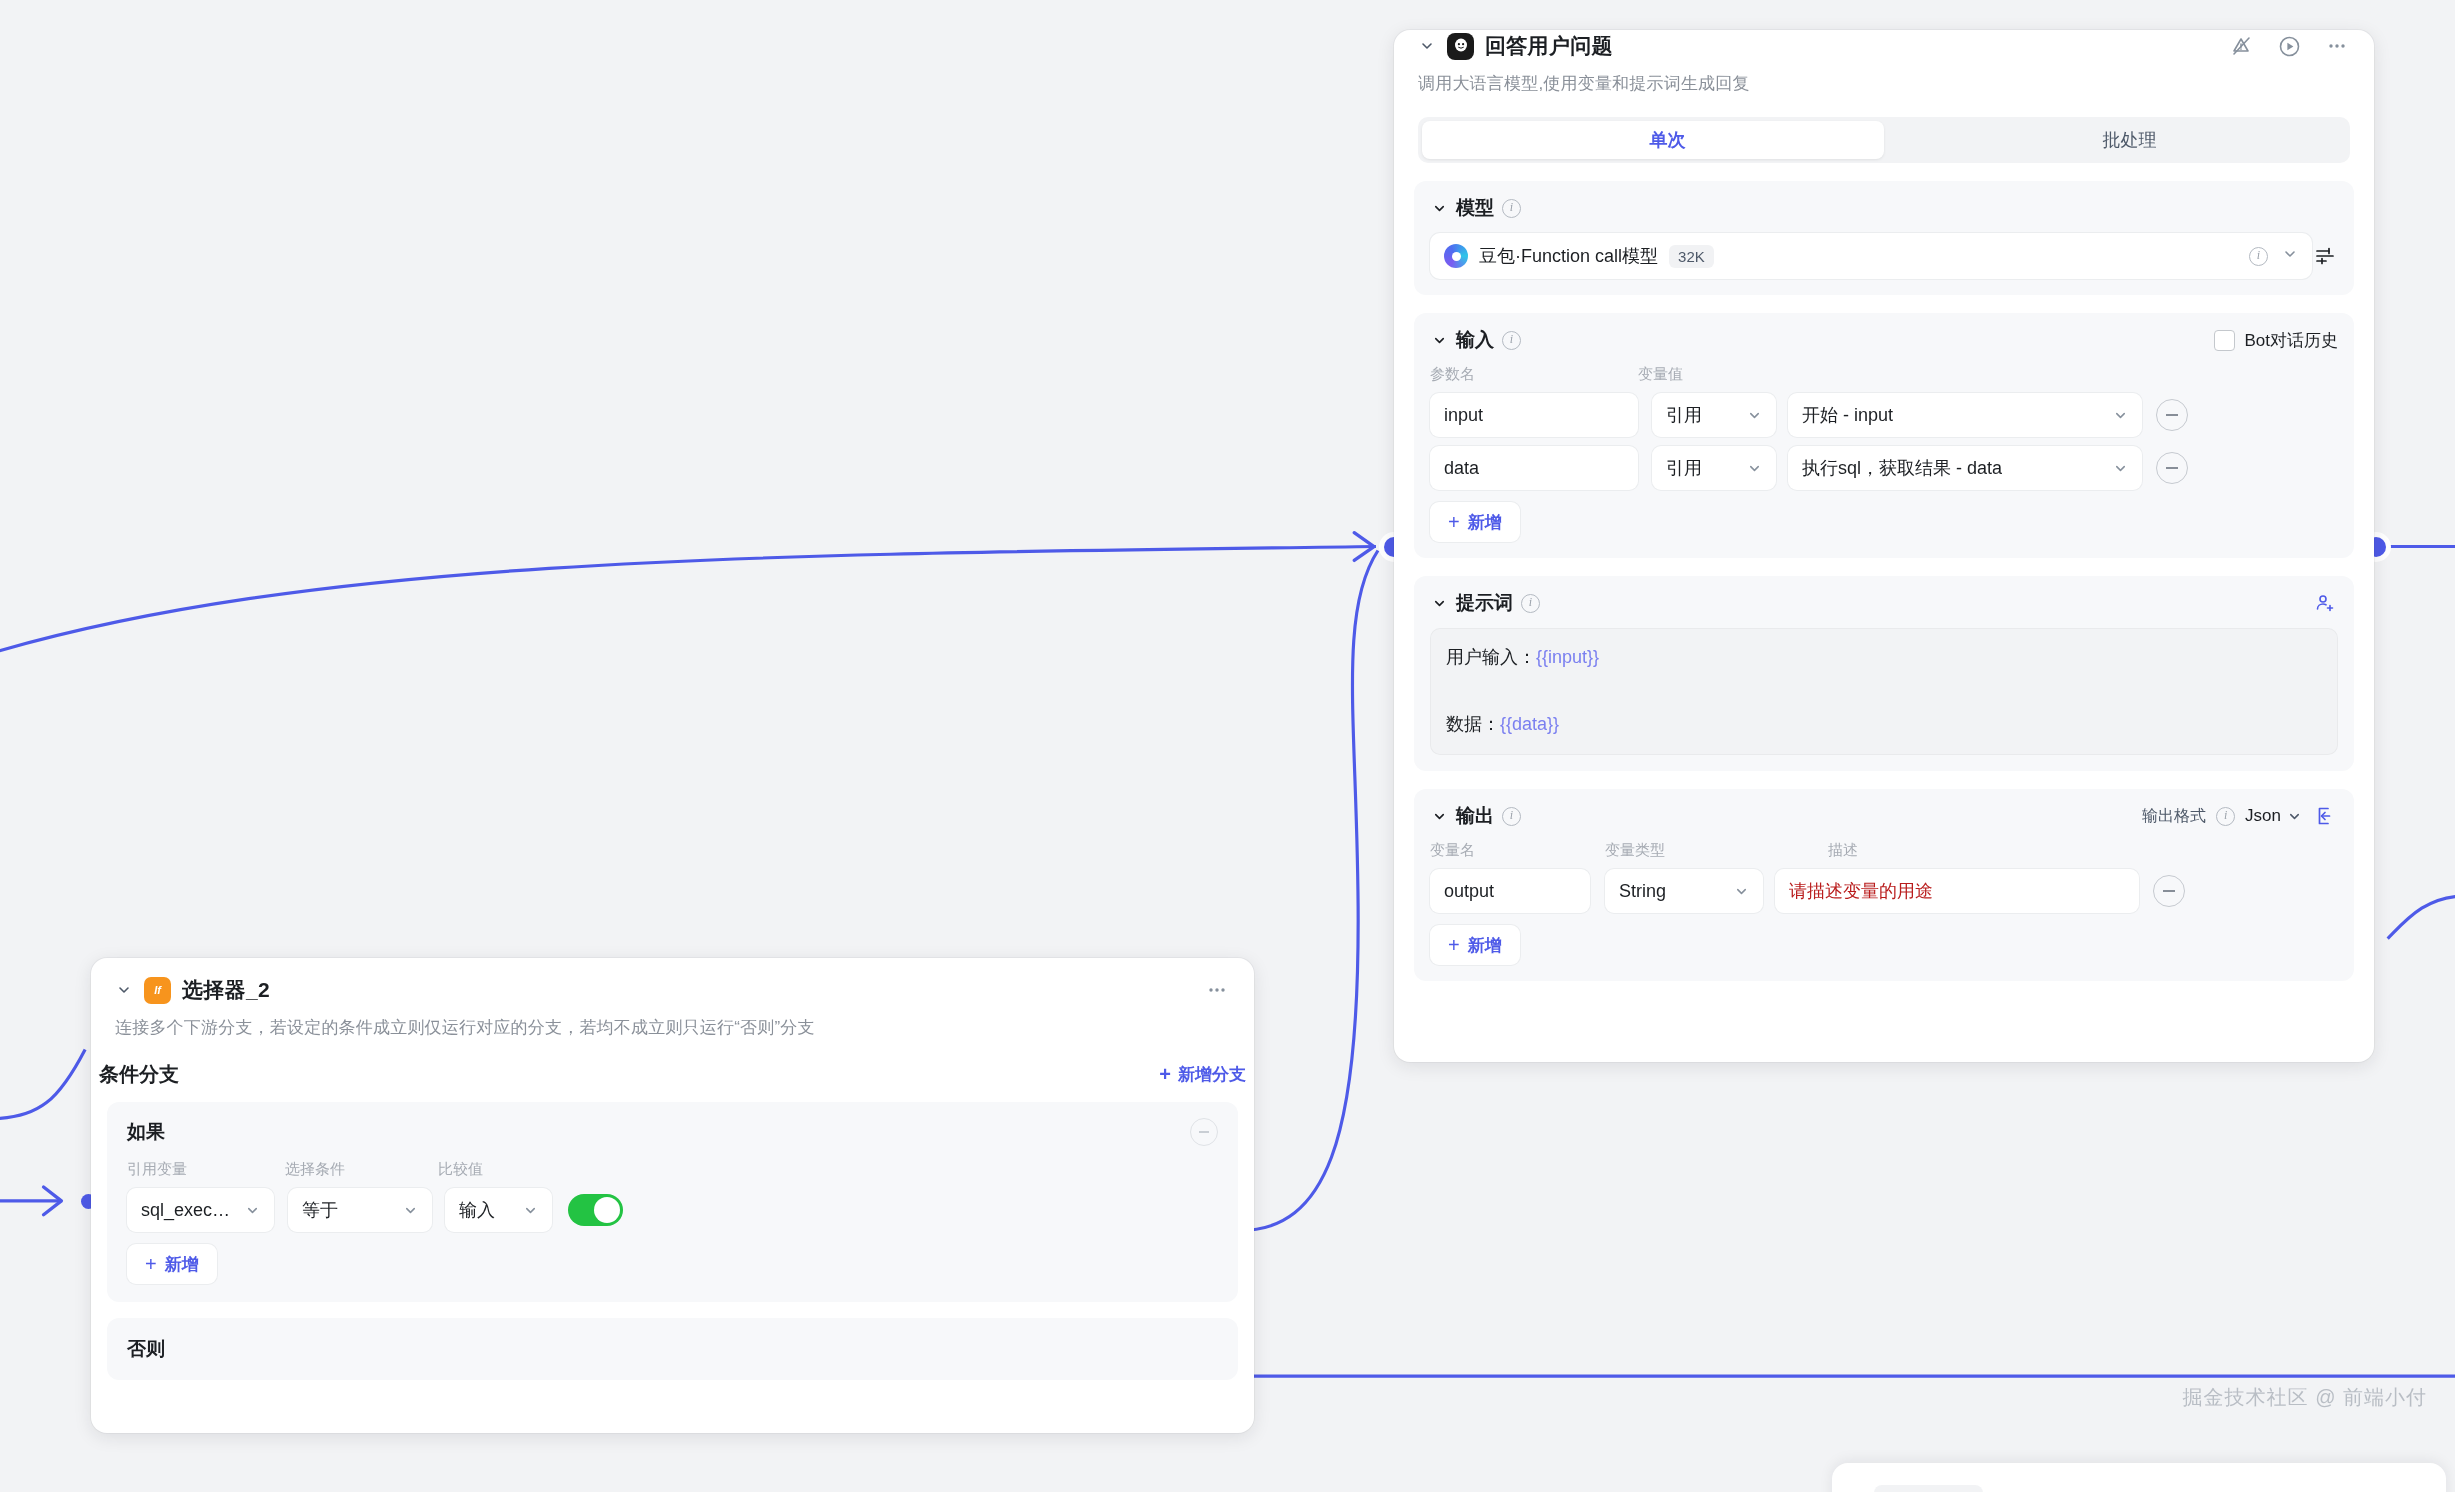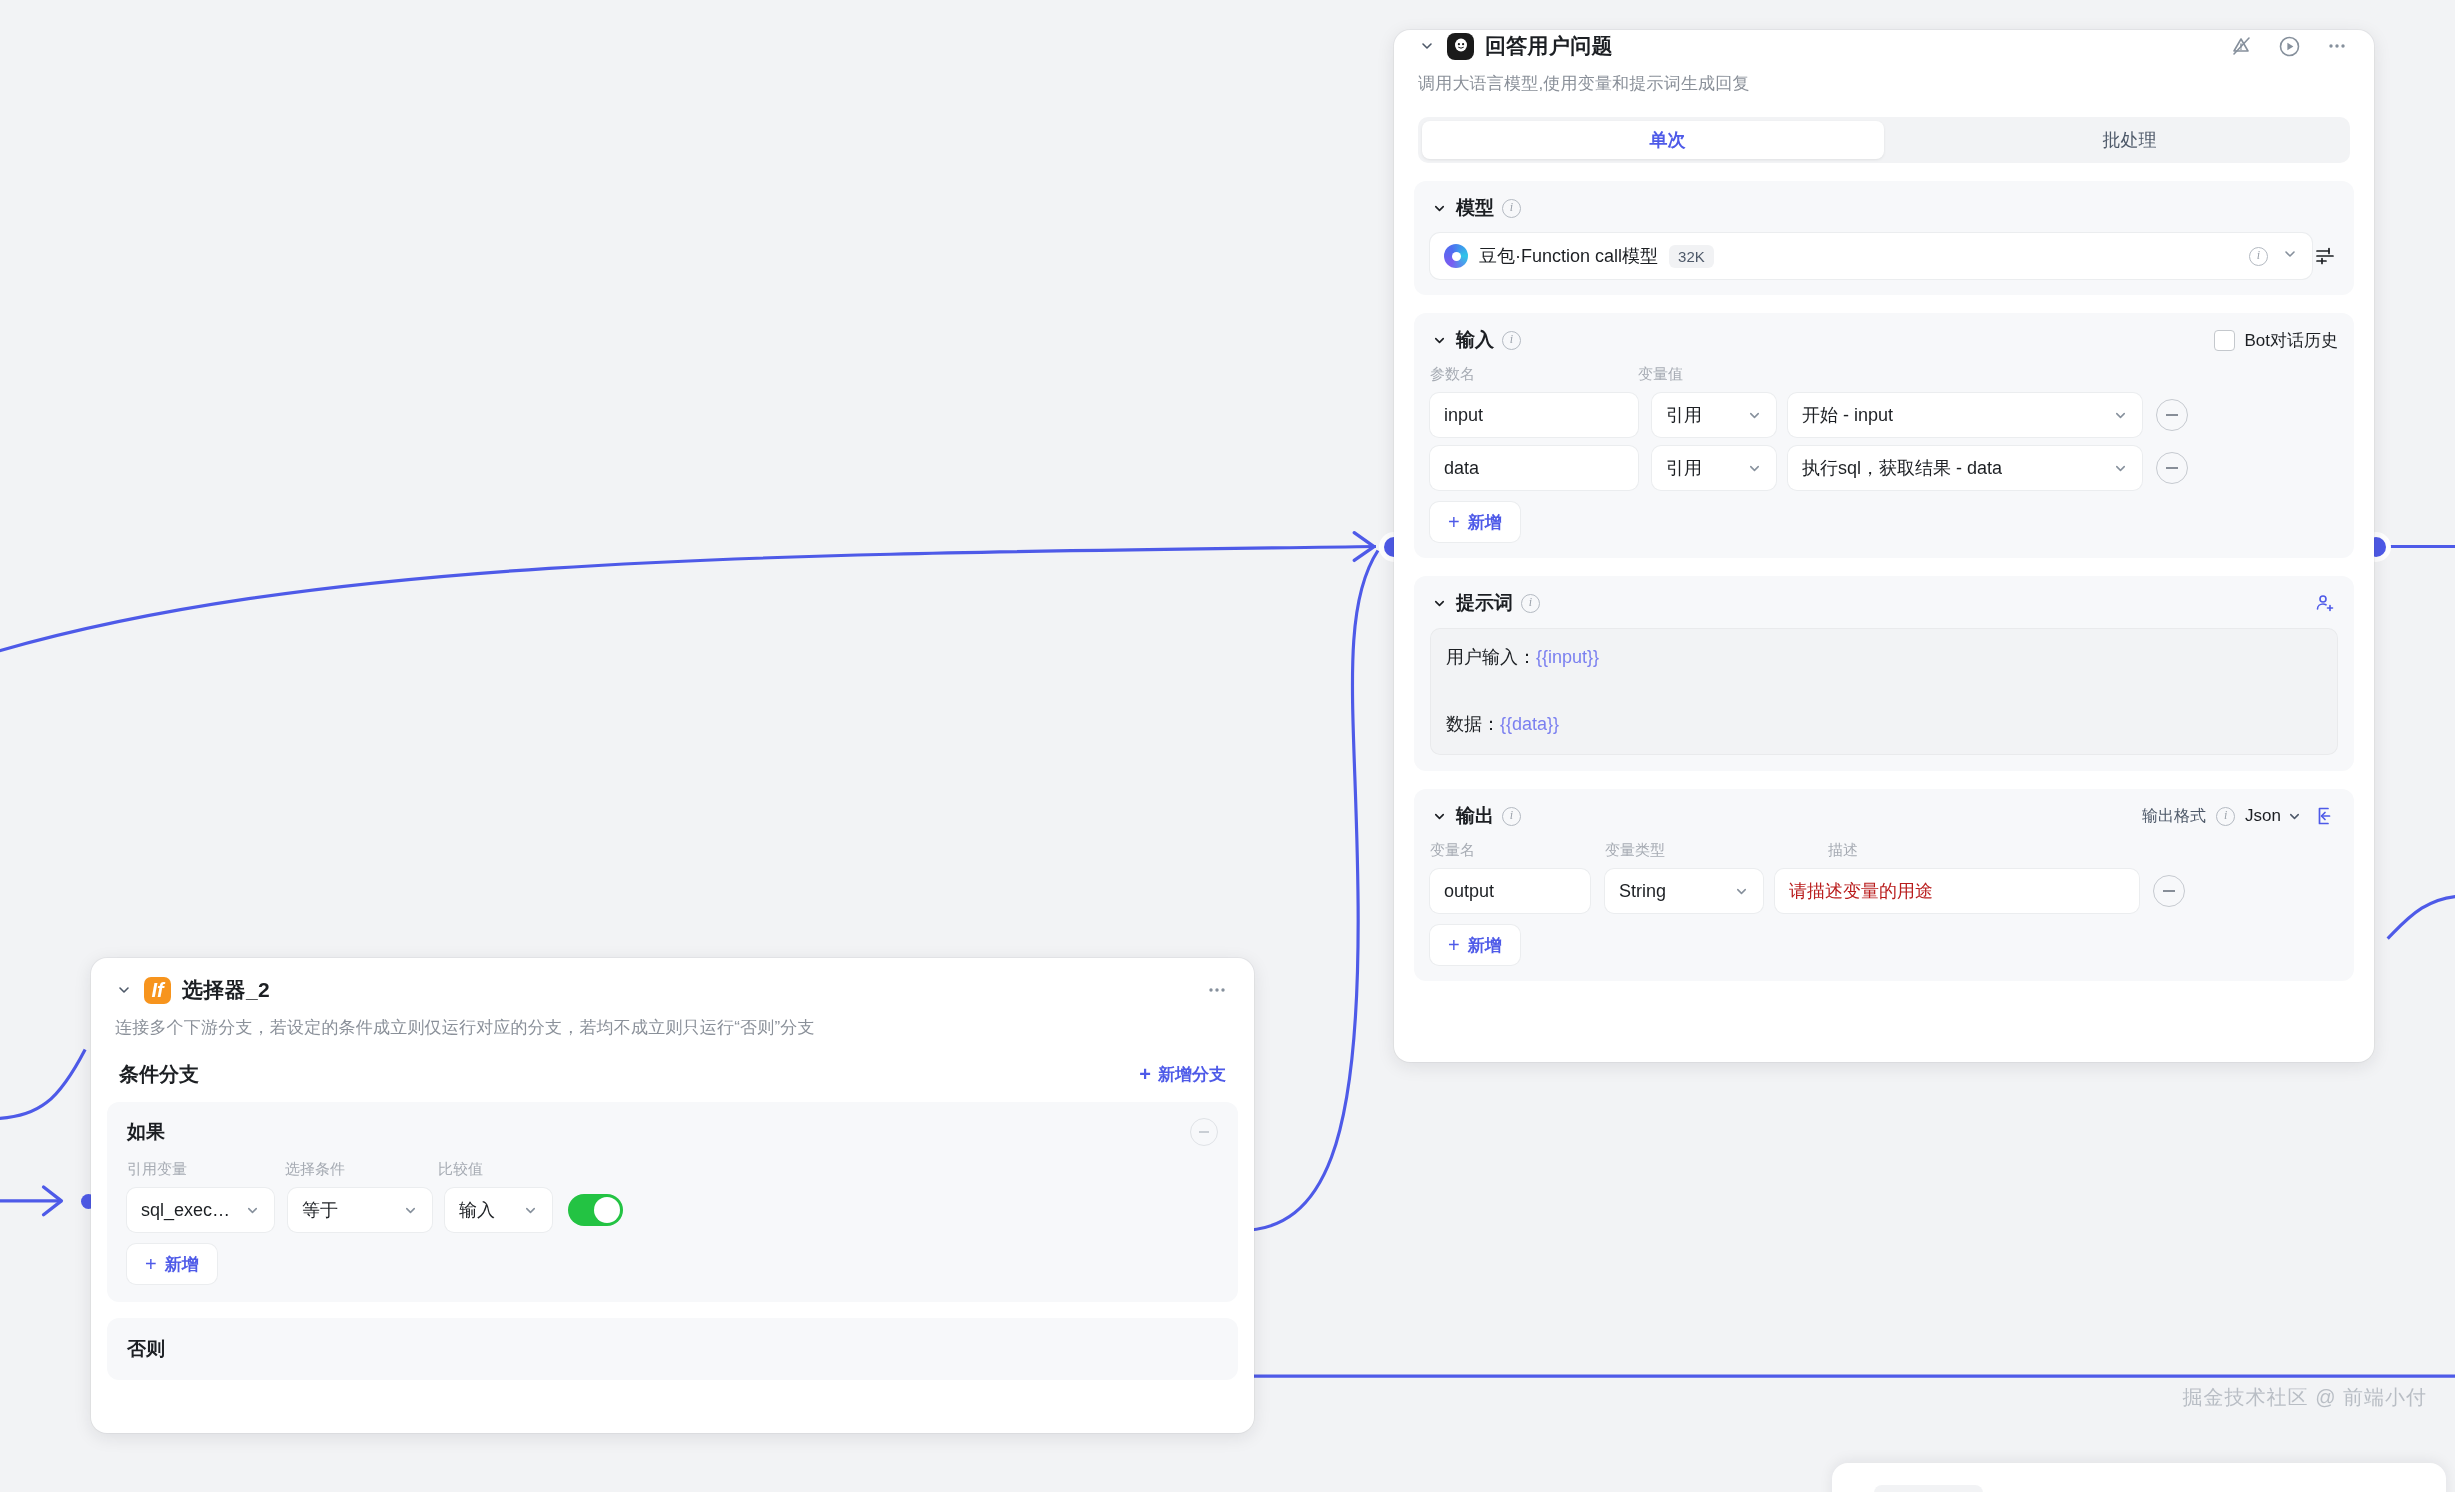--- a/index.html
+++ b/index.html
@@ -107,22 +107,22 @@
   .p-line + .p-line{margin-top:40px;}
   .var{color:#7a7ff0;}
 
   .fmt-label{font-size:16px;color:#4e5969;}
   .fmt-val{font-size:17px;display:flex;align-items:center;gap:6px;cursor:pointer;}
 
   
   #selector-node{left:91px;top:958px;width:1163px;height:475px;}
   .sel-head{padding:18px 24px 0 24px;}
   .if-badge{width:27px;height:27px;border-radius:7px;background:#f7941d;flex:0 0 27px;
-    display:flex;align-items:center;justify-content:center;color:#fff;font-size:20px;font-weight:700;font-style:italic;}
-  .branch-bar{display:flex;align-items:center;padding:0 28px;margin-top:22px;}
+    display:flex;align-items:center;justify-content:center;color:#fff;font-size:11px;font-weight:700;font-style:italic;}
+  .branch-bar{display:flex;align-items:center;padding:0 8px;margin-top:22px;}
   .branch-title{font-size:20px;font-weight:700;}
   .branch-add{margin-left:auto;display:flex;align-items:center;gap:7px;color:#4e5ae8;font-size:17px;font-weight:600;cursor:pointer;}
   .cond-card{margin:14px 16px 0 16px;background:#f7f8fa;border-radius:12px;padding:16px 20px 18px 20px;}
   .cond-head{display:flex;align-items:center;}
   .cond-title{font-size:19px;font-weight:700;}
   .cond-del{margin-left:auto;width:26px;height:26px;border-radius:50%;border:1.4px solid #dfe2e6;
     display:flex;align-items:center;justify-content:center;cursor:pointer;}
   .cond-del::after{content:"";width:10px;height:1.4px;background:#c9ced4;}
   .toggle{width:55px;height:32px;border-radius:16px;background:#23c343;position:relative;cursor:pointer;flex:0 0 55px;margin-left:16px;}
   .toggle::after{content:"";position:absolute;right:3px;top:3px;width:26px;height:26px;border-radius:50%;background:#fff;}

